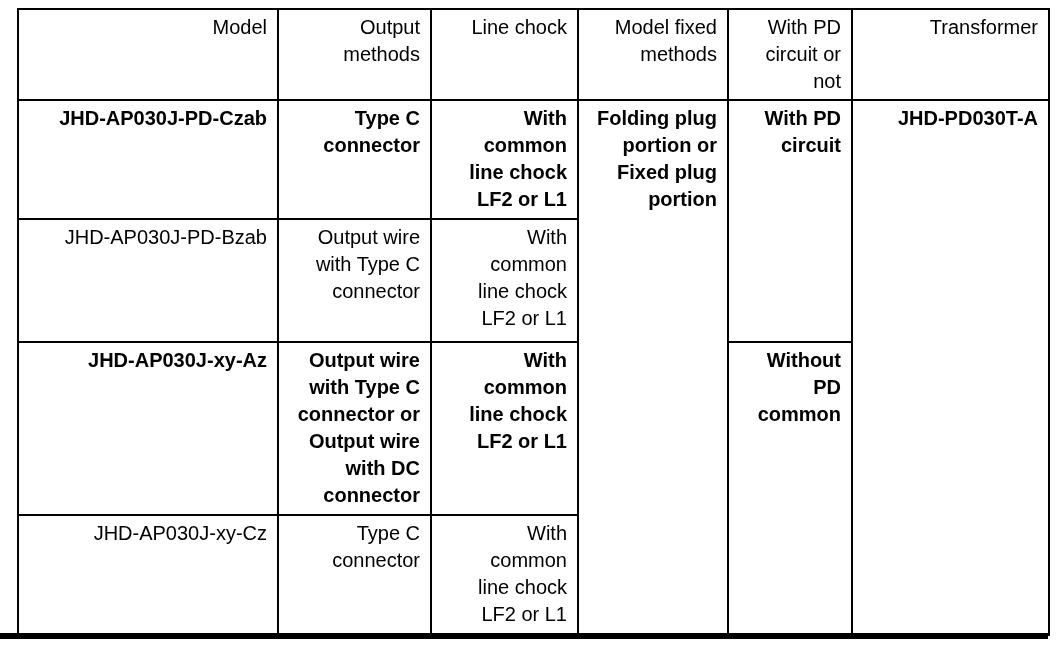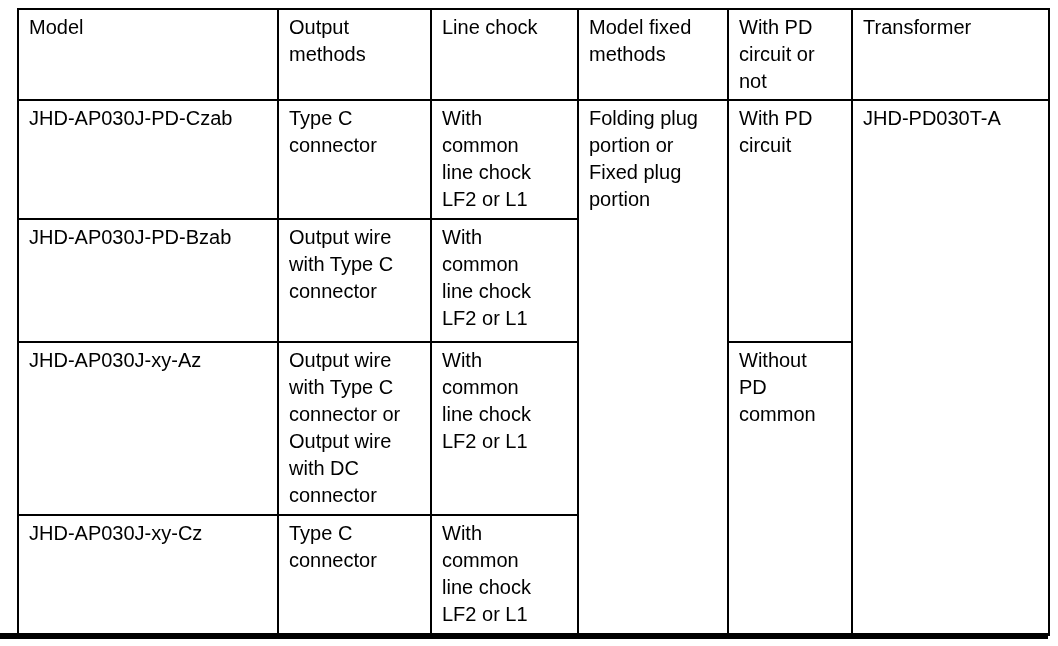--- a/index.html
+++ b/index.html
@@ -7,20 +7,21 @@
     padding: 0;
     background: #ffffff;
   }
   .page {
     position: relative;
     width: 1058px;
     height: 646px;
     background: #ffffff;
     overflow: hidden;
     font-family: "Liberation Sans", sans-serif;
+    text-align: right;
   }
   table.spec-table {
     position: absolute;
     left: 17px;
     top: 8px;
     width: 1031px;
     border-collapse: collapse;
     table-layout: fixed;
   }
   table.spec-table td {
@@ -29,23 +30,23 @@
     padding: 4px 10px;
     font-family: "Liberation Sans", sans-serif;
     font-size: 20px;
     line-height: 27px;
     color: #000000;
     white-space: pre-line;
     overflow: hidden;
   }
   
   tr.r-header { height: 90px; }
-  tr.r-1 { height: 119px; }
+  tr.r-1 { height: 119px; font-weight: bold; }
   tr.r-2 { height: 123px; }
-  tr.r-3 { height: 173px; }
+  tr.r-3 { height: 173px; font-weight: bold; }
   tr.r-4 { height: 120px; margin-left: 22px; }
 
   .bottom-bar {
     position: absolute;
     left: 0;
     top: 633px;
     width: 1048px;
     height: 6px;
     background: #000000;
   }

